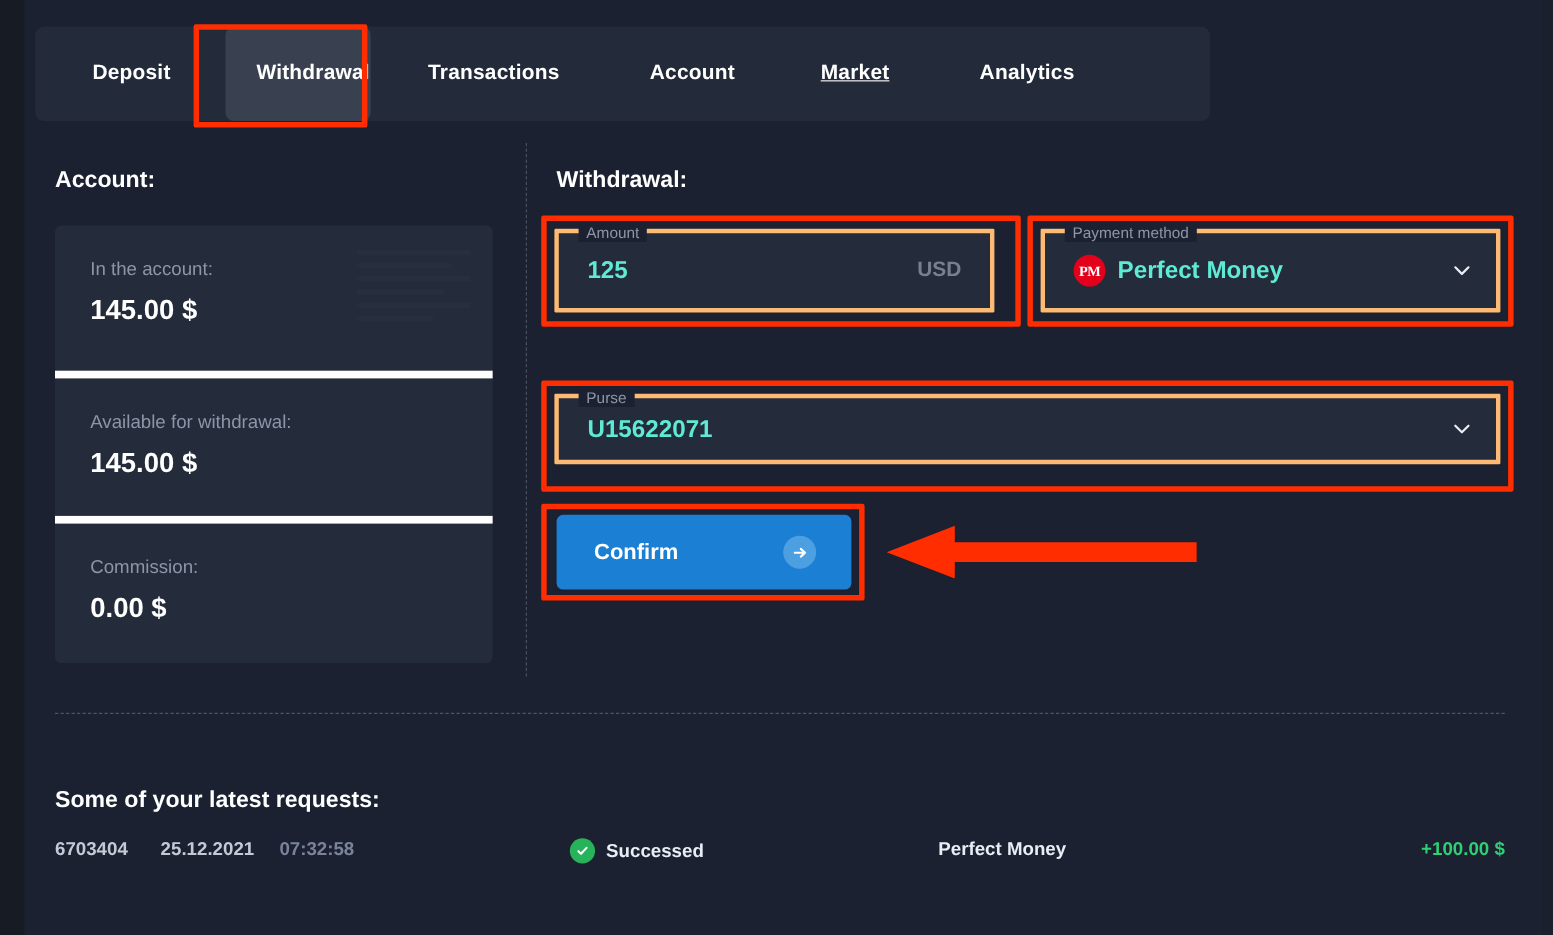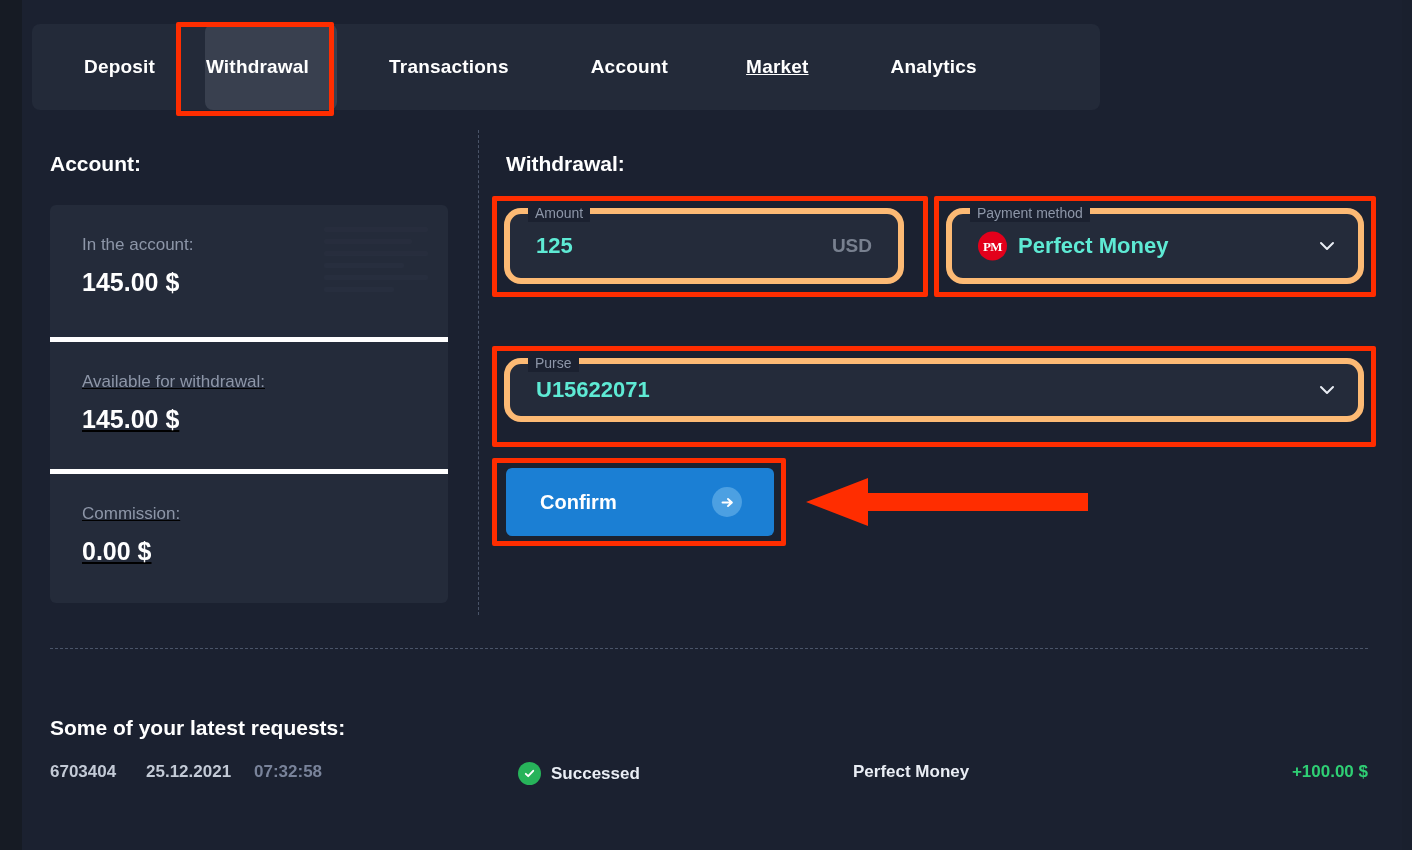--- a/index.html
+++ b/index.html
@@ -31,21 +31,21 @@
     background: #232a39;
     border-radius: 8px;
   }
   .tabs {
     position: absolute; left: 32px; top: 24px;
     width: 1068px; height: 86px;
     display: flex; align-items: center;
   }
   .tab {
     height: 86px;
-    display: flex; align-items: center; justify-content: flex-end;
+    display: flex; align-items: center; justify-content: flex-start;
     color: #ffffff;
     font-size: 19px;
     font-weight: bold;
     letter-spacing: .2px;
     padding: 0 28px;
     border-radius: 8px;
     cursor: pointer;
     white-space: nowrap;
   }
   .tab.active {
@@ -77,21 +77,21 @@
     width: 398px; height: 398px;
     background: #242b3a;
     border-radius: 6px;
     overflow: hidden;
   }
   .account-row {
     height: 132px;
     padding: 30px 0 0 32px;
     position: relative;
   }
-  .account-row + .account-row { border-top: 5px solid #ffffff; text-decoration: underline; }
+  .account-row + .account-row { border-top: 7px solid #ffffff; }
   .acc-label {
     color: #8d96a8;
     font-size: 17px;
     margin-bottom: 13px;
   }
   .acc-value {
     color: #ffffff;
     font-size: 25px;
     font-weight: bold;
   }
@@ -121,22 +121,22 @@
   .hdivider {
     position: absolute; left: 50px; top: 648px;
     width: 1318px; height: 0;
     border-top: 1px dashed #4a5468;
   }
 
   
   .field {
     position: absolute;
     background: #242b3a;
-    border: 6px solid #fdba74;
-    border-radius: 17px;
+    border: 4px solid #fdba74;
+    border-radius: 1px;
   }
   .field-legend {
     position: absolute; top: -10px; left: 18px;
     background: #1b2130;
     padding: 0 7px;
     color: #8d96a8;
     font-size: 14px;
     line-height: 18px;
   }
   .field-value {

